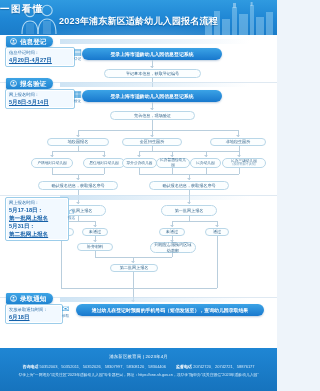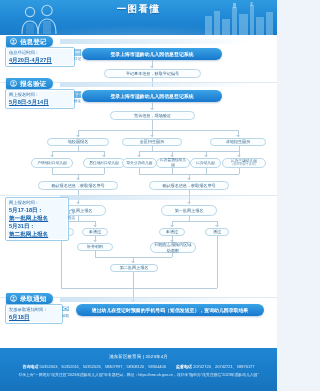--- a/index.html
+++ b/index.html
@@ -14,21 +14,21 @@
   .header{
     position:relative;height:35px;width:277px;
     background:linear-gradient(180deg,#2f9ae0 0%,#1f86d4 55%,#1a7cc9 100%);
     overflow:hidden;
   }
   .hdr-wave{
     position:absolute;left:0;right:0;bottom:-6px;height:16px;
     background:radial-gradient(ellipse at 50% 120%,rgba(255,255,255,.28) 0%,rgba(255,255,255,0) 70%);
   }
   .hdr-title{
-    position:absolute;left:0;right:0;top:3px;text-align:center;
+    position:absolute;left:0;right:0;top:3px;
     color:#ffffff;font-size:9.5px;font-weight:bold;letter-spacing:1.4px;
     text-shadow:0 1px 1px rgba(0,40,80,.35);
   }
   .hdr-sub{
     position:absolute;left:0;right:0;top:15px;text-align:center;
     color:#ffffff;font-size:9px;font-weight:bold;letter-spacing:.2px;
     text-shadow:0 1px 1px rgba(0,40,80,.35);
   }
   
   .people{position:absolute;left:14px;top:4px;width:62px;height:31px;opacity:.9;}
@@ -134,20 +134,21 @@
         <rect x="53" y="15" width="8" height="18"></rect>
         <rect x="63" y="10" width="7" height="23"></rect>
       </g>
       <g fill="#ffffff" opacity=".45">
         <rect x="30" y="1" width="3" height="5"></rect>
         <rect x="47.6" y="0" width="2" height="4"></rect>
       </g>
     </svg>
 
     <div class="hdr-title">一图看懂</div>
+    <div class="hdr-sub">2023年浦东新区适龄幼儿入园报名流程</div>
   </div>
 
   <div class="flow">
 
     <div class="sec-tab-tail" style="left:60px;top:4px;width:190px;"></div>
     <div class="sec-tab" style="top:1px;">
       <svg class="ico" viewBox="0 0 8 8">
         <circle cx="4" cy="4" r="3.4" fill="none" stroke="#ffffff" stroke-width=".9"></circle>
         <circle cx="4" cy="3" r="1" fill="#ffffff"></circle>
         <path d="M1.9 6.3 C2.4 4.9 5.6 4.9 6.1 6.3" fill="#ffffff"></path>

